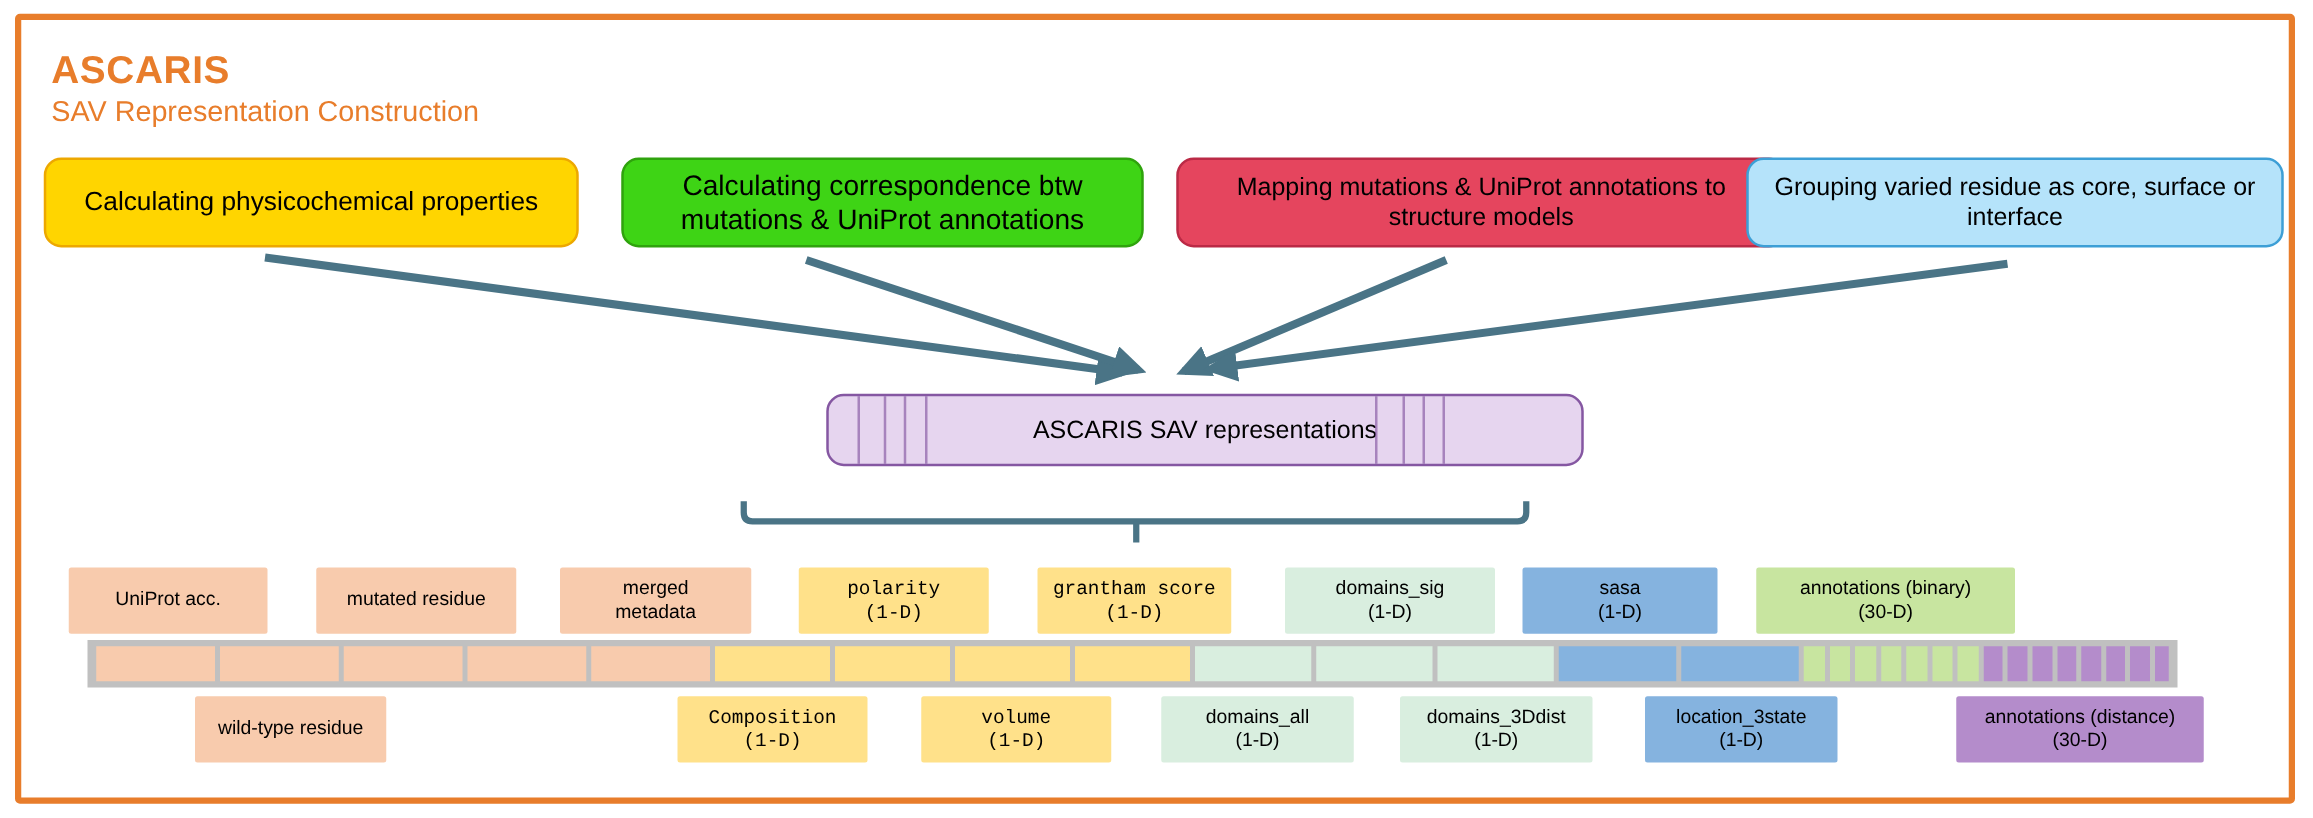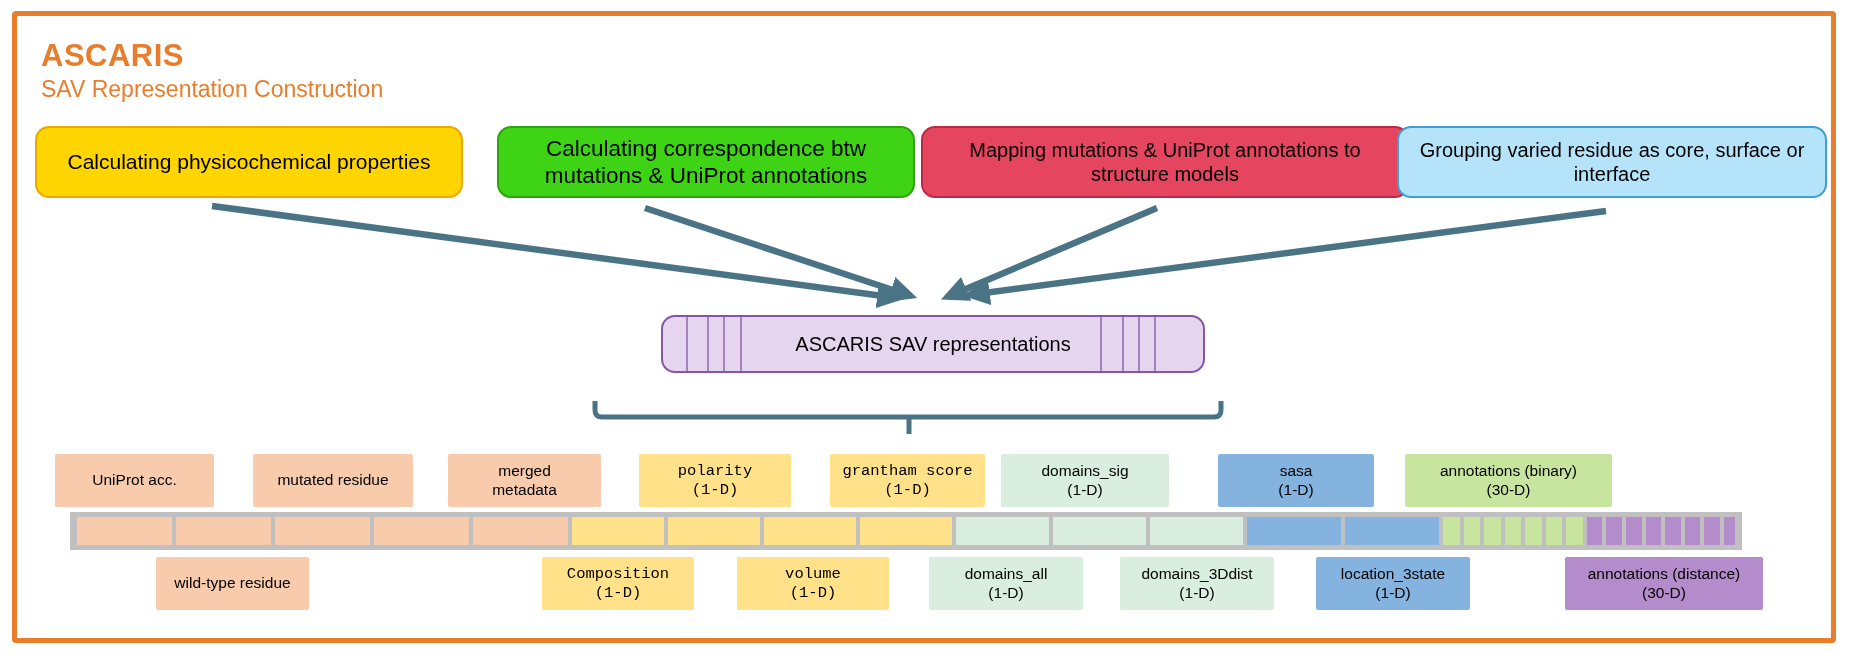--- a/index.html
+++ b/index.html
@@ -20,27 +20,27 @@
     color:var(--orange,#E87D2B);
   }
   .pbox{
     position:absolute;top:110px;height:72px;border-radius:14px;
     display:flex;align-items:center;justify-content:center;text-align:center;
     font-size:21px;line-height:1.22;padding:0 14px;box-sizing:border-box;
     border:2.5px solid;color:#000;
   }
   .p1{left:18px;width:428px;background:var(--yellowFill,#FFD500);border-color:var(--yellowBorder,#EDA800);}
   .p2{left:480px;width:418px;background:var(--greenFill,#3ED415);border-color:var(--greenBorder,#2FA30D);font-size:22.5px;}
-  .p3{left:904px;width:488px;background:var(--redFill,#E5455E);border-color:var(--redBorder,#BB2A46);font-size:20px;justify-content:flex-end;}
+  .p3{left:924px;width:488px;background:var(--redFill,#E5455E);border-color:var(--redBorder,#BB2A46);font-size:20px;justify-content:flex-end;}
   .p4{left:1380px;width:430px;background:var(--skyFill,#B5E3FA);border-color:var(--skyBorder,#3D9FD6);font-size:20px;}
   .arrows{position:absolute;left:0;top:178px;width:1824px;height:120px;}
   .arrowline{stroke:var(--slate,#4A7486);stroke-width:6.5;}
   .ahead{fill:var(--slate,#4A7486);}
   .cbox{
-    position:absolute;left:644px;top:299px;width:544px;height:58px;
+    position:absolute;left:644px;top:299px;width:606px;height:58px;
     background:var(--purpleFill,#E6D5EF);border:2.5px solid var(--purpleBorder,#8557A2);
     border-radius:14px;display:flex;align-items:center;justify-content:center;
     font-size:20px;color:#000;box-sizing:border-box;
   }
   .tick{
     position:absolute;top:0;bottom:0;width:1.6px;
     background:var(--purpleBorder,#8557A2);opacity:.65;
   }
   .bracket{position:absolute;left:573px;top:381px;width:640px;height:42px;}
   .bracket path{fill:none;stroke:var(--slate,#4A7486);stroke-width:5;}
@@ -127,21 +127,21 @@
         <span class="l2">metadata</span>
     </div>
     <div class="flabel ftop c-yellow" style="left:622px;width:152px">
       <span class="l1">polarity</span>
         <span class="l2">(1-D)</span>
     </div>
     <div class="flabel ftop c-yellow" style="left:813px;width:155px">
       <span class="l1">grantham score</span>
         <span class="l2">(1-D)</span>
     </div>
-    <div class="flabel ftop c-mint" style="left:984px;width:168px">
+    <div class="flabel ftop c-mint" style="left:1011px;width:168px">
       <span class="l1">domains_sig</span>
         <span class="l2">(1-D)</span>
     </div>
     <div class="flabel ftop c-blue" style="left:1201px;width:156px">
       <span class="l1">sasa</span>
         <span class="l2">(1-D)</span>
     </div>
     <div class="flabel ftop c-lightgreen" style="left:1388px;width:207px">
       <span class="l1">annotations (binary)</span>
         <span class="l2">(30-D)</span>

